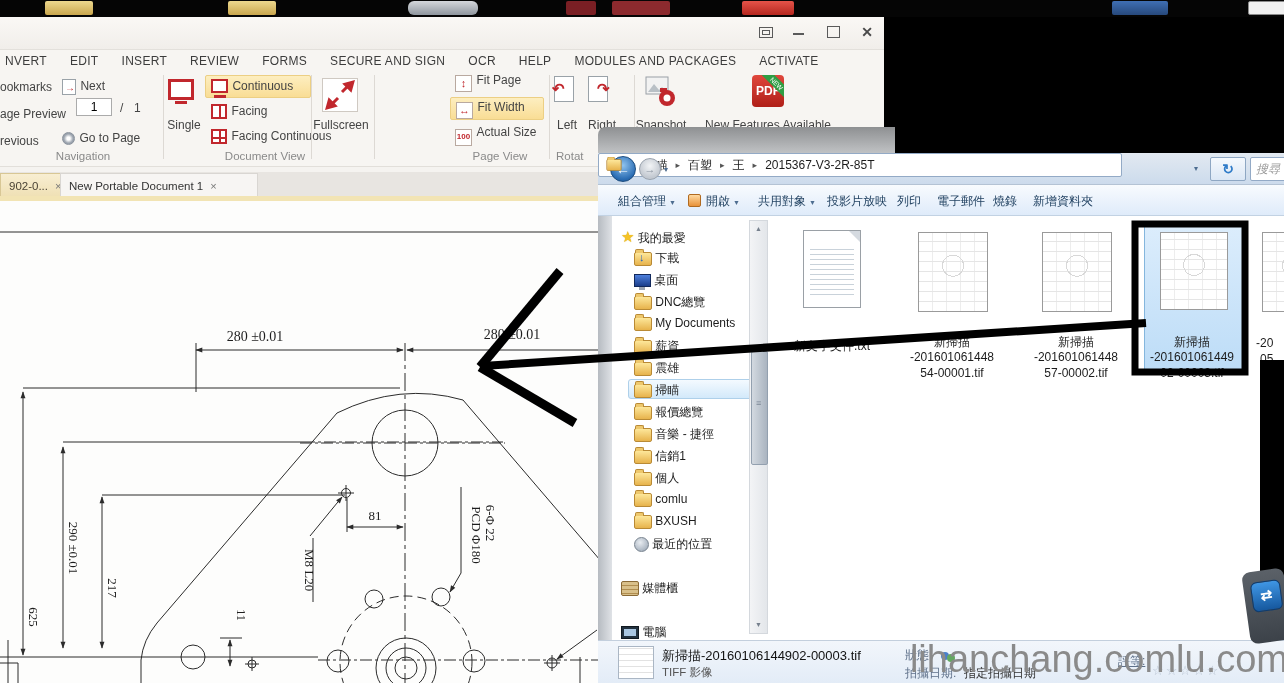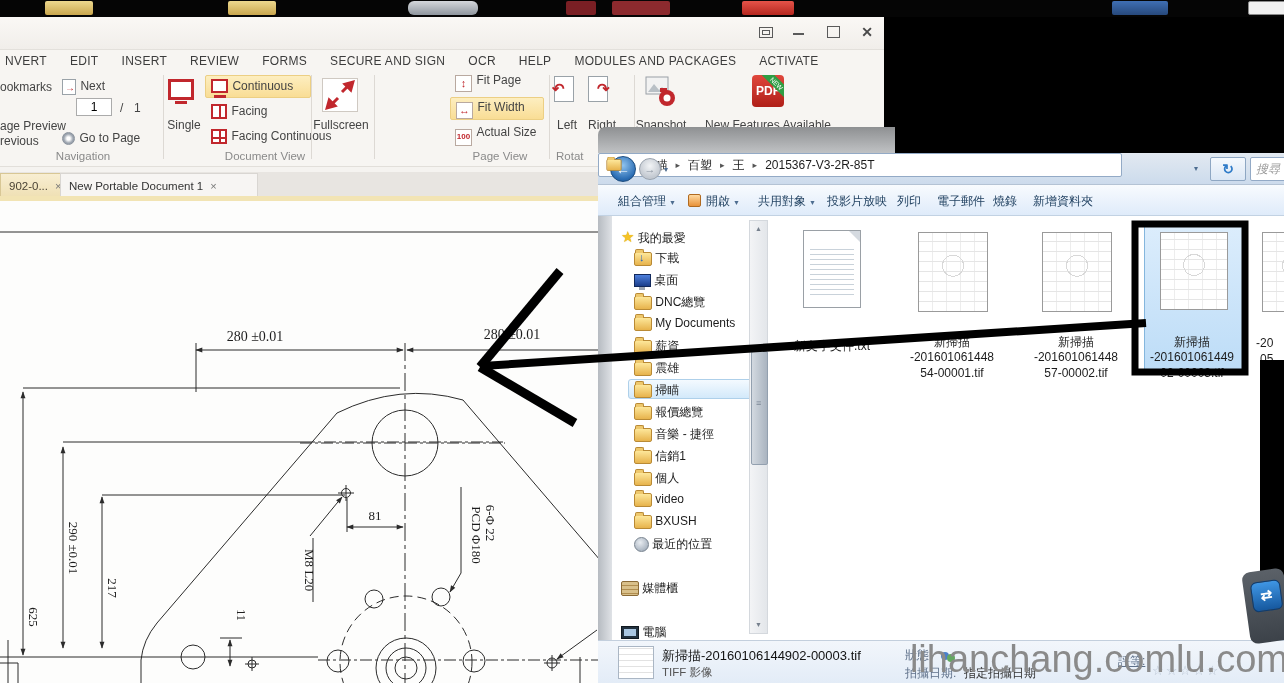--- a/index.html
+++ b/index.html
@@ -146,21 +146,21 @@
       <span>SECURE AND SIGN</span>
       <span>OCR</span>
       <span>HELP</span>
       <span>MODULES AND PACKAGES</span>
       <span>ACTIVATE</span>
     </div>
 
     <div id="ribbon" class="abs">
 
       <div class="abs rlbl" style="left:0;top:9px;">ookmarks</div>
-      <div class="abs rlbl" style="left:0;top:48px;">age Preview</div>
+      <div class="abs rlbl" style="left:0;top:36px;">age Preview</div>
       <div class="abs rlbl" style="left:0;top:63px;">revious</div>
 
       <div class="abs" style="left:62px;top:8px;">
         <span class="pagecard" style="width:12px;height:14px;"><b style="top:2px;left:2px;font-size:10px;">→</b></span>
         <span class="rlbl" style="vertical-align:top;">Next</span>
       </div>
       <input class="abs" style="left: 76px; top: 27px; width: 36px; height: 18px; border: 1px solid rgb(171, 171, 171); text-align: center; font-size: 12px;" value="1">
       <div class="abs rlbl" style="left:120px;top:30px;">/</div>
       <div class="abs rlbl" style="left:134px;top:30px;">1</div>
       <div class="abs" style="left:62px;top:60px;">
@@ -390,21 +390,21 @@
         <div class="sbitem" style="left:22px;top:56px;"><span class="ic-desk"></span> <span>桌面</span></div>
         <div class="sbitem" style="left:22px;top:78px;"><span class="fold"></span> <span>DNC總覽</span></div>
         <div class="sbitem" style="left:22px;top:100px;"><span class="fold"></span> <span>My Documents</span></div>
         <div class="sbitem" style="left:22px;top:122px;"><span class="fold"></span> <span>薪資</span></div>
         <div class="sbitem" style="left:22px;top:144px;"><span class="fold"></span> <span>震雄</span></div>
         <div class="sbitem" style="left:22px;top:166px;"><span class="fold"></span> <span>掃瞄</span></div>
         <div class="sbitem" style="left:22px;top:188px;"><span class="fold"></span> <span>報價總覽</span></div>
         <div class="sbitem" style="left:22px;top:210px;"><span class="fold"></span> <span>音樂 - 捷徑</span></div>
         <div class="sbitem" style="left:22px;top:232px;"><span class="fold"></span> <span>信銷1</span></div>
         <div class="sbitem" style="left:22px;top:254px;"><span class="fold"></span> <span>個人</span></div>
-        <div class="sbitem" style="left:22px;top:276px;"><span class="fold"></span> <span>video</span></div>
+        <div class="sbitem" style="left:22px;top:276px;"><span class="fold"></span> <span>comlu</span></div>
         <div class="sbitem" style="left:22px;top:298px;"><span class="fold"></span> <span>BXUSH</span></div>
         <div class="sbitem" style="left:22px;top:320px;"><span class="ic-recent"></span> <span>最近的位置</span></div>
         <div class="sbitem" style="left:9px;top:364px;"><span class="ic-lib"></span> <span>媒體櫃</span></div>
         <div class="sbitem" style="left:9px;top:408px;"><span class="ic-comp"></span> <span>電腦</span></div>
       </div>
 
       <div id="sbscroll" class="abs">
         <div class="scrbtn" style="top:0;">▲</div>
         <div id="scrthumb"></div>
         <div class="scrbtn" style="bottom:0;">▼</div>

